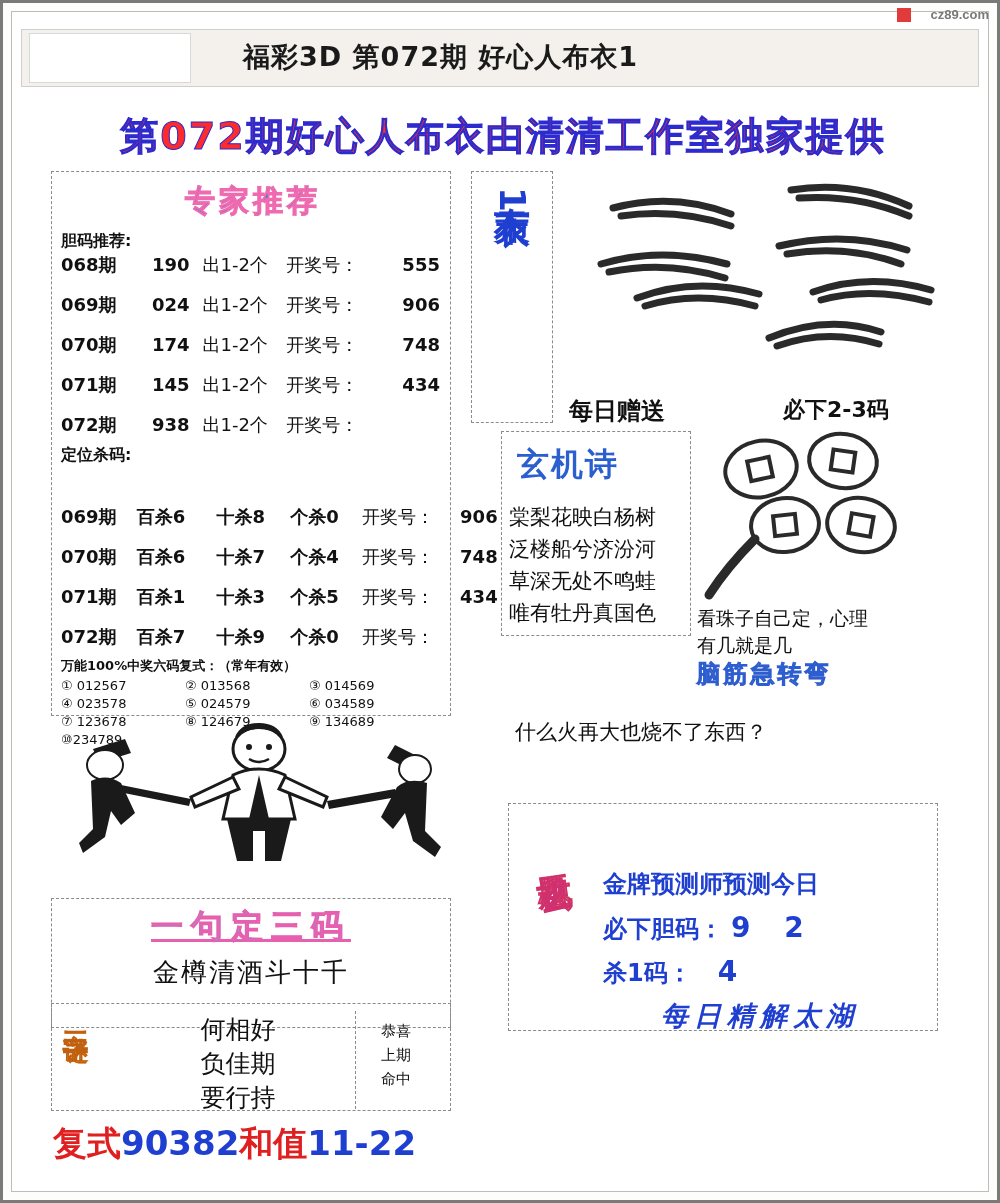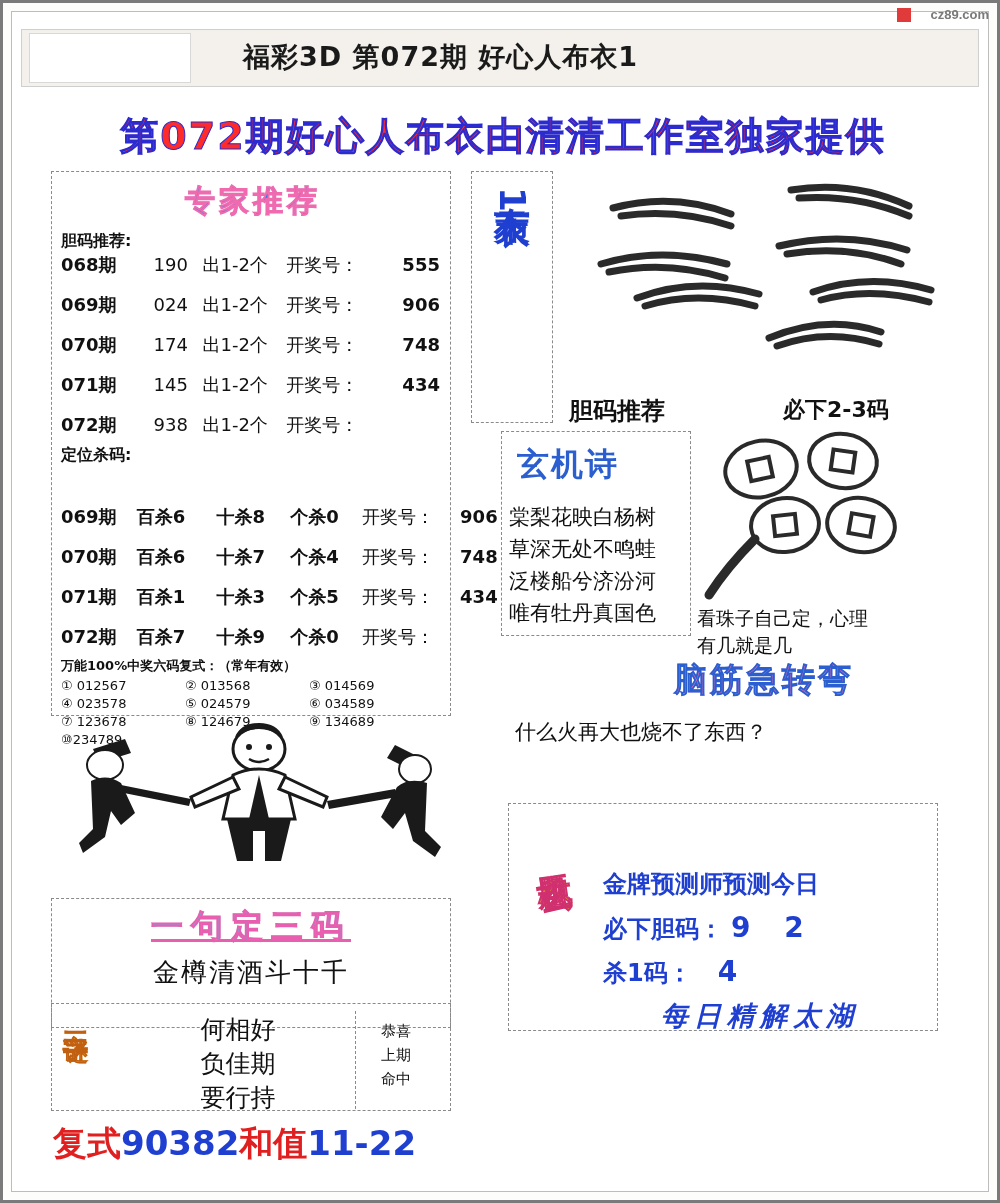--- a/index.html
+++ b/index.html
@@ -72,21 +72,21 @@
     position:absolute;font-size:16px;color:#111;font-weight:bold;
     font-family:"DejaVu Sans","Liberation Sans",sans-serif;
   }
   .row{
     position:absolute;left:58px;width:385px;height:30px;
     font-size:18px;color:#111;
     font-family:"DejaVu Sans","Liberation Sans",sans-serif;
     white-space:nowrap;
   }
   .row .c-issue{display:inline-block;width:78px;font-weight:bold;}
-  .row .c-num{display:inline-block;width:52px;text-align:center;font-weight:normal;}
+  .row .c-num{display:inline-block;width:52px;text-align:center;font-weight:bold;}
   .row .c-mid{display:inline-block;width:78px;}
   .row .c-lab{display:inline-block;width:92px;}
   .row .c-res{display:inline-block;width:56px;text-align:right;font-weight:bold;}
   .row2 .k{display:inline-block;width:70px;font-weight:bold;}
   .row2 .b{display:inline-block;width:74px;font-weight:bold;}
   .row2 .s{display:inline-block;width:68px;font-weight:bold;}
   .row2 .g{display:inline-block;width:66px;font-weight:bold;}
   .row2 .lab{display:inline-block;width:78px;}
   .row2 .res{display:inline-block;width:52px;text-align:right;font-weight:bold;}
   
@@ -178,21 +178,21 @@
     font-family:"DejaVu Sans","Liberation Sans",sans-serif;
   }
   #coins-box{position:absolute;left:690px;top:418px;width:238px;height:185px;}
   .coins-note{
     position:absolute;left:694px;top:602px;width:250px;
     font-size:19px;color:#111;line-height:27px;
     font-family:"DejaVu Sans","Liberation Sans",sans-serif;
   }
   .naojin{
     position:absolute;left:596px;top:655px;width:330px;text-align:center;
-    font-size:33px;font-weight:bold;color:#f06ab0;
+    font-size:24px;font-weight:bold;color:#f06ab0;
     -webkit-text-stroke:0.8px #2b5fd0;
     letter-spacing:3px;
     font-family:"DejaVu Sans","Liberation Sans",sans-serif;
   }
   .naojin-q{
     position:absolute;left:512px;top:715px;width:430px;
     font-size:21px;color:#111;
     font-family:"DejaVu Sans","Liberation Sans",sans-serif;
   }
   #xuanji-box{left:505px;top:800px;width:430px;height:228px;}
@@ -404,29 +404,29 @@
         <path d="M214 78 q66 -16 128 4"></path>
         <path d="M222 86 q60 -10 114 10"></path>
         <path d="M248 124 q56 -20 118 -2"></path>
         <path d="M256 132 q50 -14 108 2"></path>
         <path d="M204 170 q58 -24 112 -6"></path>
         <path d="M212 178 q50 -18 102 -2"></path>
       </g>
     </svg>
   </div>
 
-  <div class="mrzs">胆码推荐</div>
+  <div class="mrzs">每日赠送</div>
   <div class="bxma">必下2-3码</div>
 
   <div class="dbox" id="poem-box"></div>
   <div class="poem-title">玄机诗</div>
   <div class="poem-lines">
     <div>棠梨花映白杨树</div>
+    <div>泛楼船兮济汾河</div>
     <div>草深无处不鸣蛙</div>
-    <div>泛楼船兮济汾河</div>
     <div>唯有牡丹真国色</div>
   </div>
 
   <div id="coins-box">
     <svg width="238" height="185" viewBox="0 0 238 185">
       <g fill="none" stroke="#2a2a2a" stroke-width="4">
         <ellipse cx="68" cy="48" rx="36" ry="28" transform="rotate(-12 68 48)"></ellipse>
         <rect x="56" y="38" width="22" height="20" transform="rotate(-12 67 48)"></rect>
         <ellipse cx="150" cy="40" rx="34" ry="27" transform="rotate(8 150 40)"></ellipse>
         <rect x="139" y="30" width="22" height="20" transform="rotate(8 150 40)"></rect>

